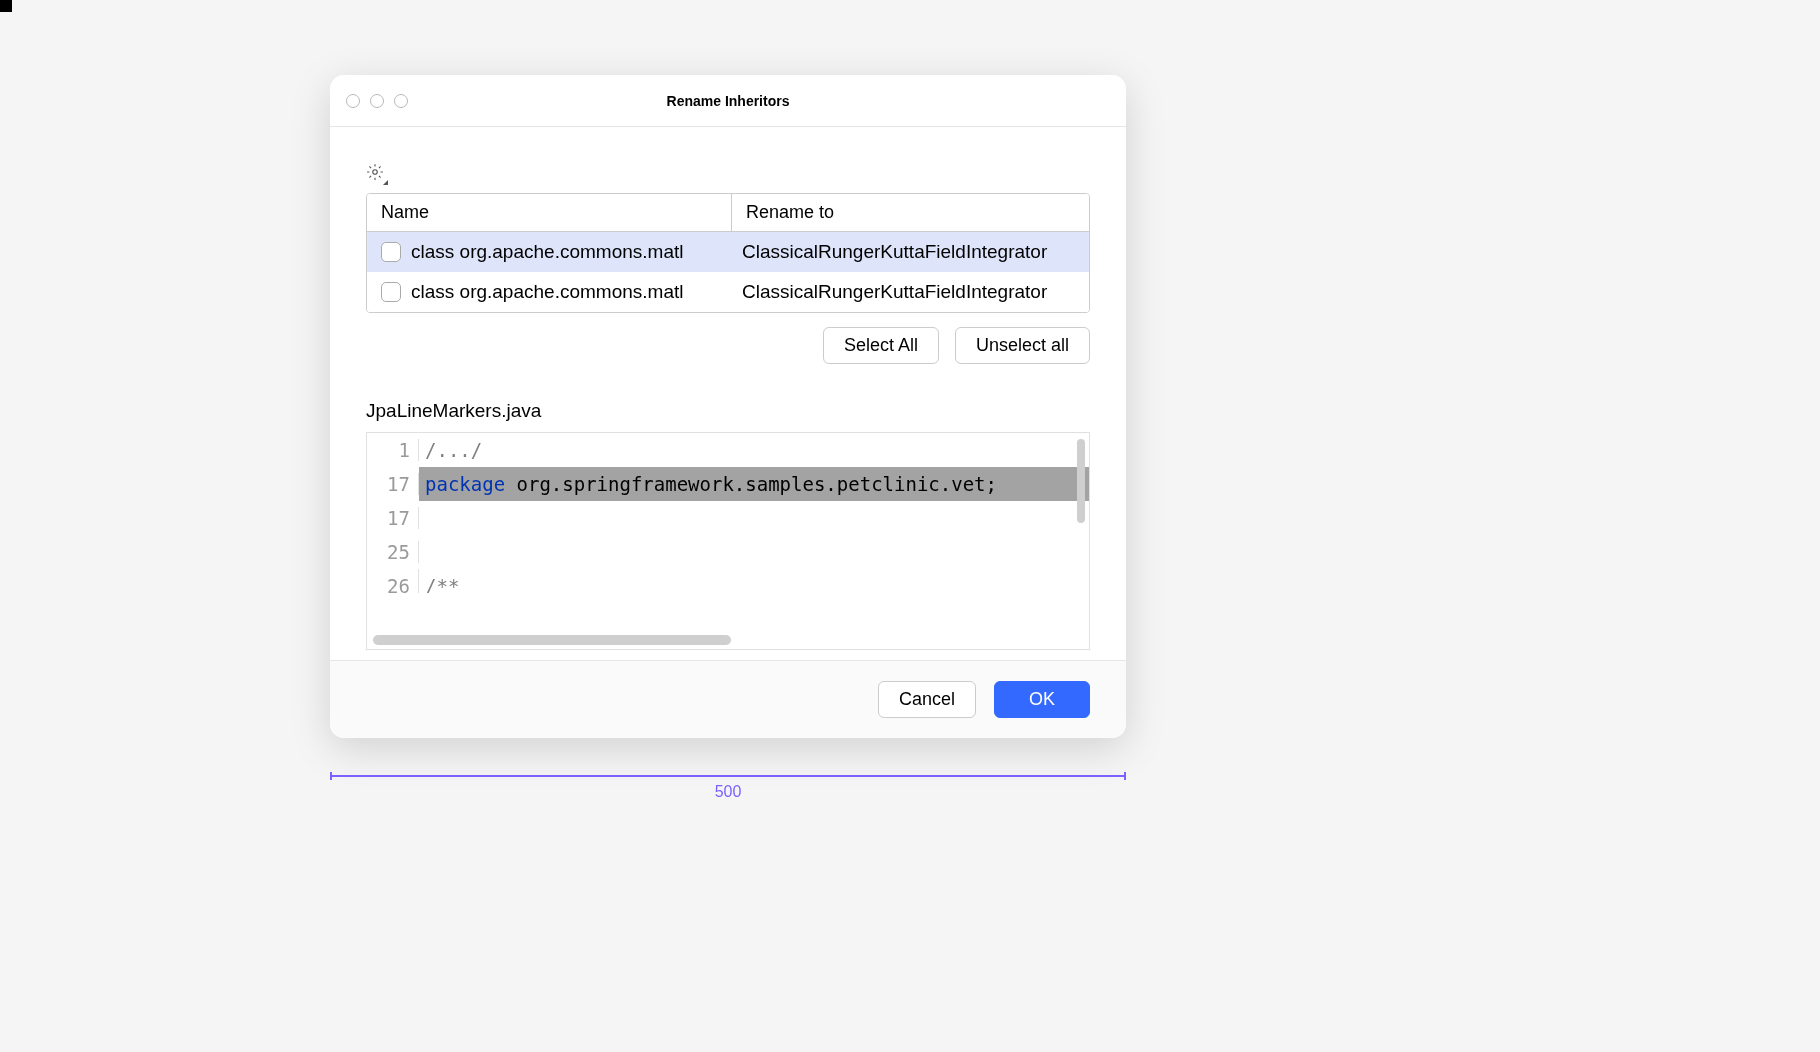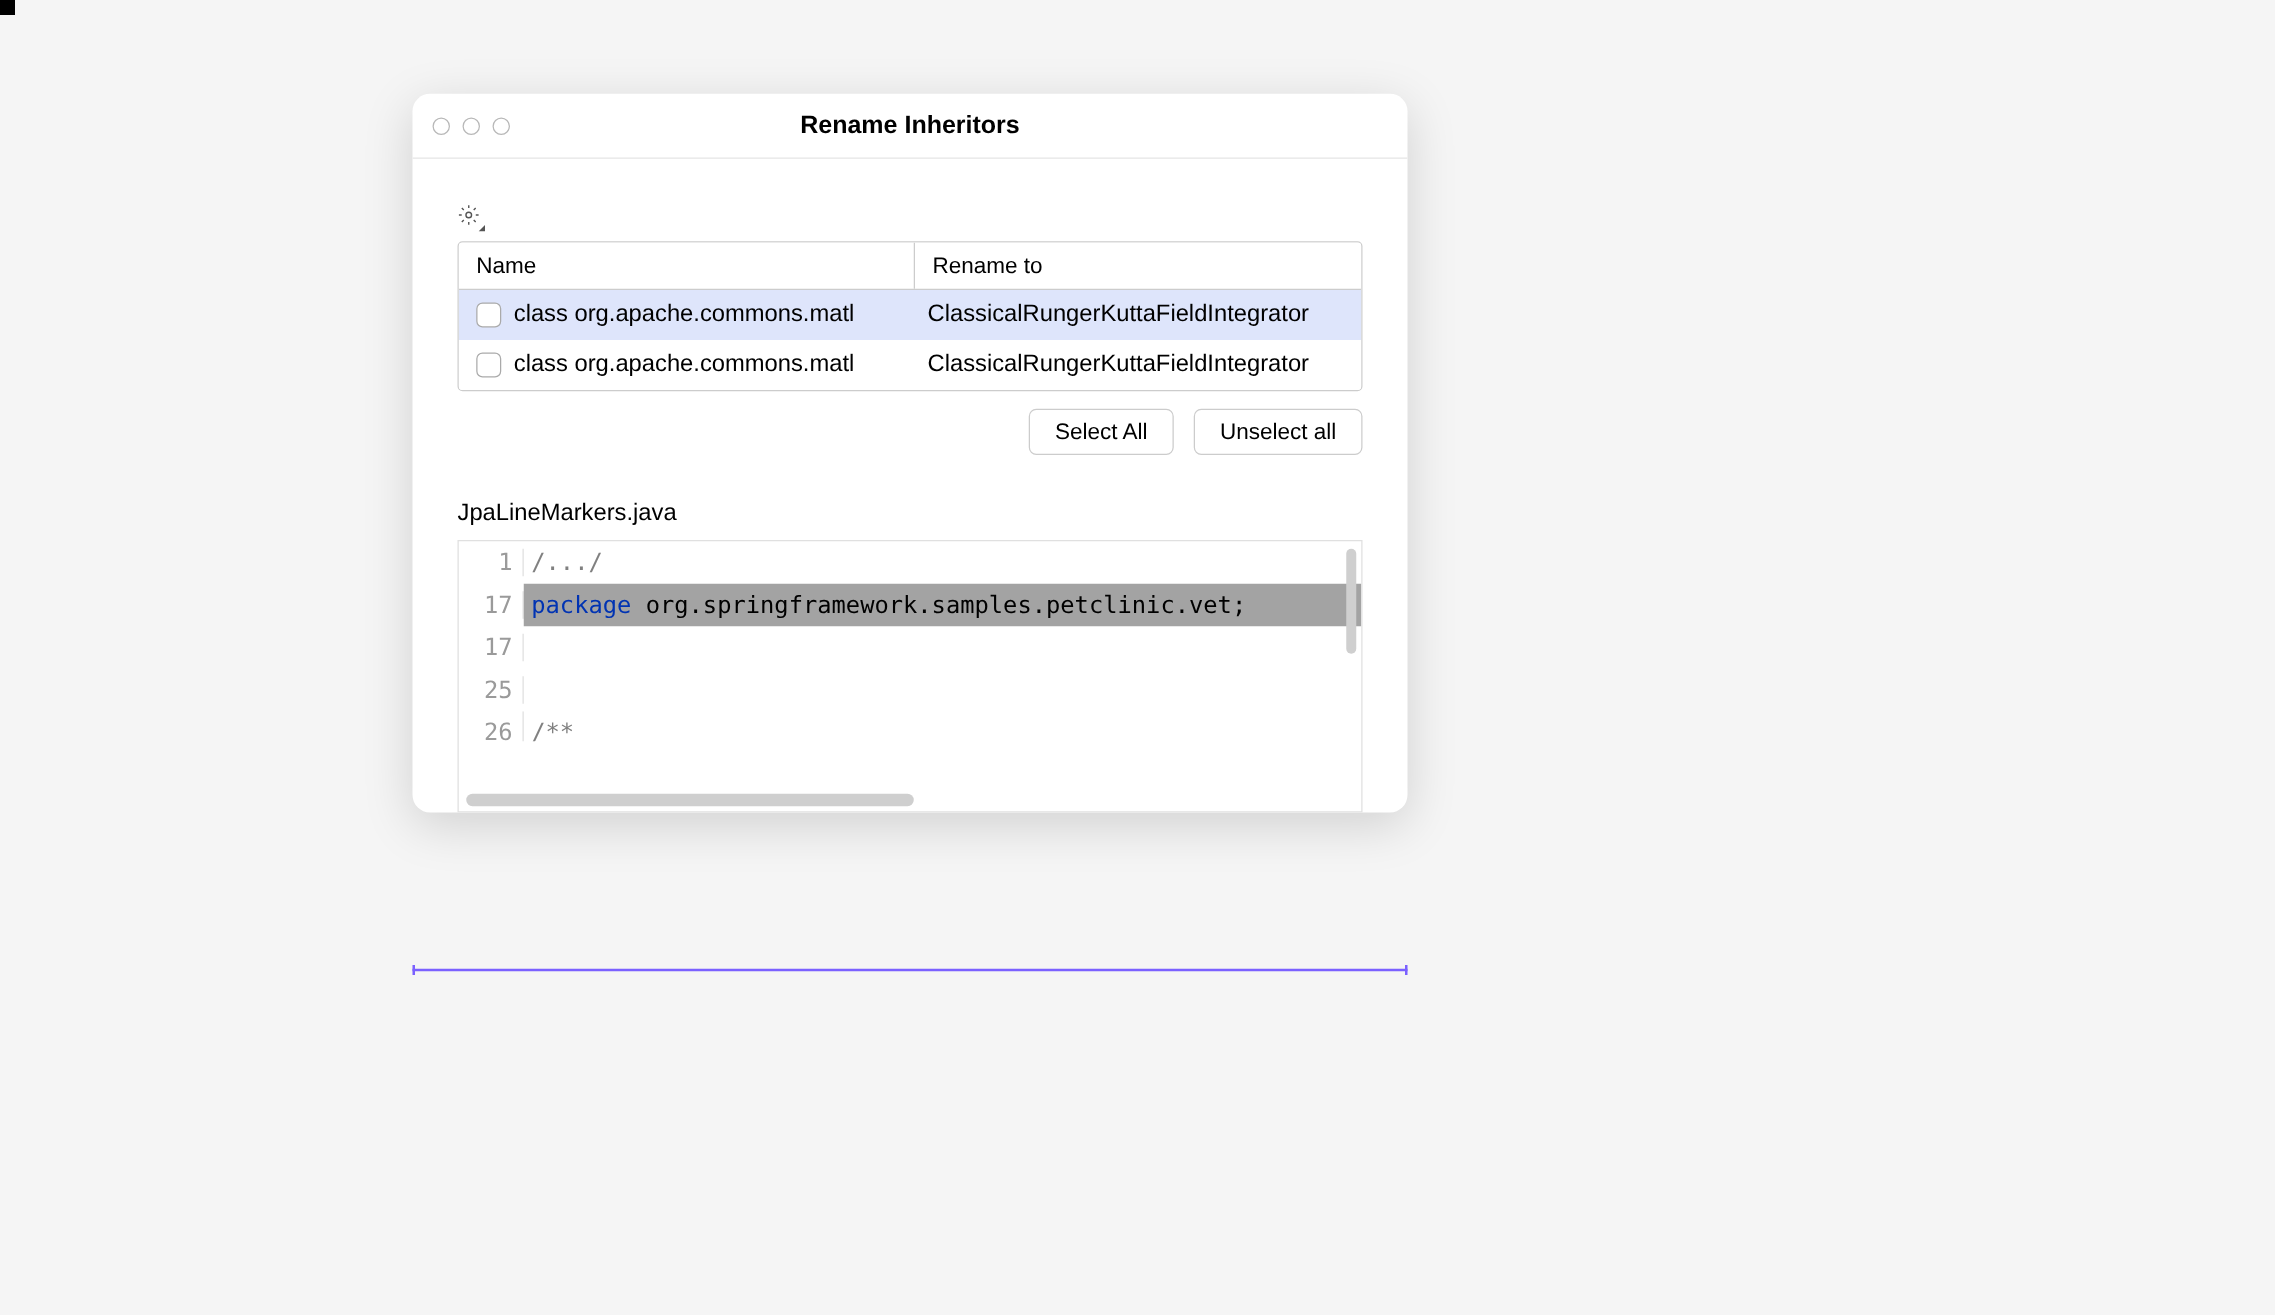--- a/index.html
+++ b/index.html
@@ -45,21 +45,21 @@
     .traffic-light {
       width: 14px;
       height: 14px;
       border-radius: 50%;
       border: 1.5px solid #b8b8b8;
       background: transparent;
     }
     .title {
       flex: 1;
       text-align: center;
-      font-size: 20px;
+      font-size: 14px;
       font-weight: 700;
       color: #000;
     }
     .content {
       padding: 36px 36px 0 36px;
     }
     .header-row {
       display: flex;
       justify-content: space-between;
       align-items: center;
@@ -351,20 +351,25 @@
       </div>
       <div class="code-line partial">
         <div class="gutter">26</div>
         <div class="code-text comment">/**</div>
       </div>
       <div class="scroll-v"></div>
       <div class="scroll-h"></div>
     </div>
   </div>
 
+  <div class="footer">
+    <button class="btn">Cancel</button>
+    <button class="btn btn-primary">OK</button>
+  </div>
 </div>
 
 <div class="ruler">
   <div class="ruler-line">
     <div class="ruler-tick left"></div>
     <div class="ruler-tick right"></div>
   </div>
+  <div class="ruler-label">500</div>
 </div>
 
 </body></html>

